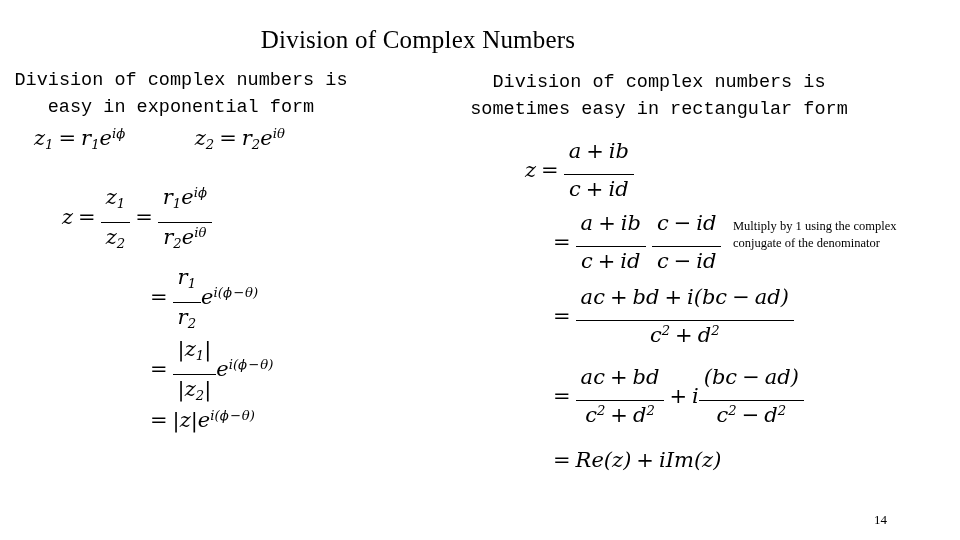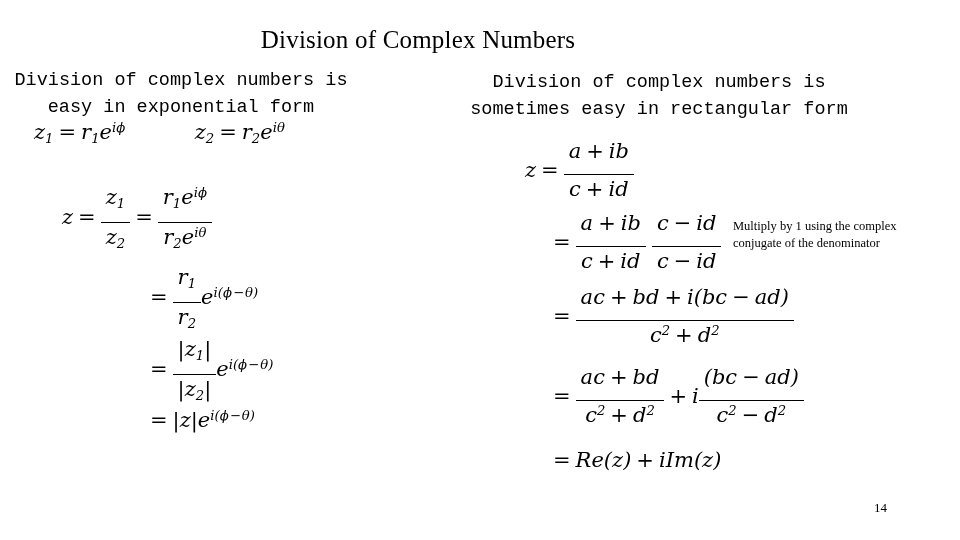--- a/index.html
+++ b/index.html
@@ -84,21 +84,21 @@
 
   
   .eq {
     position: absolute;
   }
   .eq-lead {
     font-style: italic;
     display: inline-block;
   }
 
-  #eq-defs       { left: 34px;  top: 120px; }
+  #eq-defs       { left: 34px;  top: 126px; }
   #eq-defs .gap  { display: inline-block; width: 56px; }
 
   #eq-div-1 { left: 62px;  top: 186px; }
   #eq-div-2 { left: 145px; top: 266px; }
   #eq-div-3 { left: 145px; top: 338px; }
   #eq-div-4 { left: 145px; top: 408px; }
 
   
   #eq-rect-1 { left: 525px; top: 140px; }
   #eq-rect-2 { left: 548px; top: 212px; }
@@ -117,21 +117,21 @@
     width: 218px;
     font-size: 12.5px;
     line-height: 1.35;
     font-family: "Liberation Serif", "DejaVu Serif", serif;
   }
 
   
   .page-number {
     position: absolute;
     right: 73px;
-    bottom: 24px;
+    bottom: 12px;
     font-size: 13px;
     font-family: "Liberation Serif", "DejaVu Serif", serif;
     margin-left: 20px;
   }
 </style>
 </head>
 <body>
 
 <div class="slide-title">Division of Complex Numbers</div>
 

